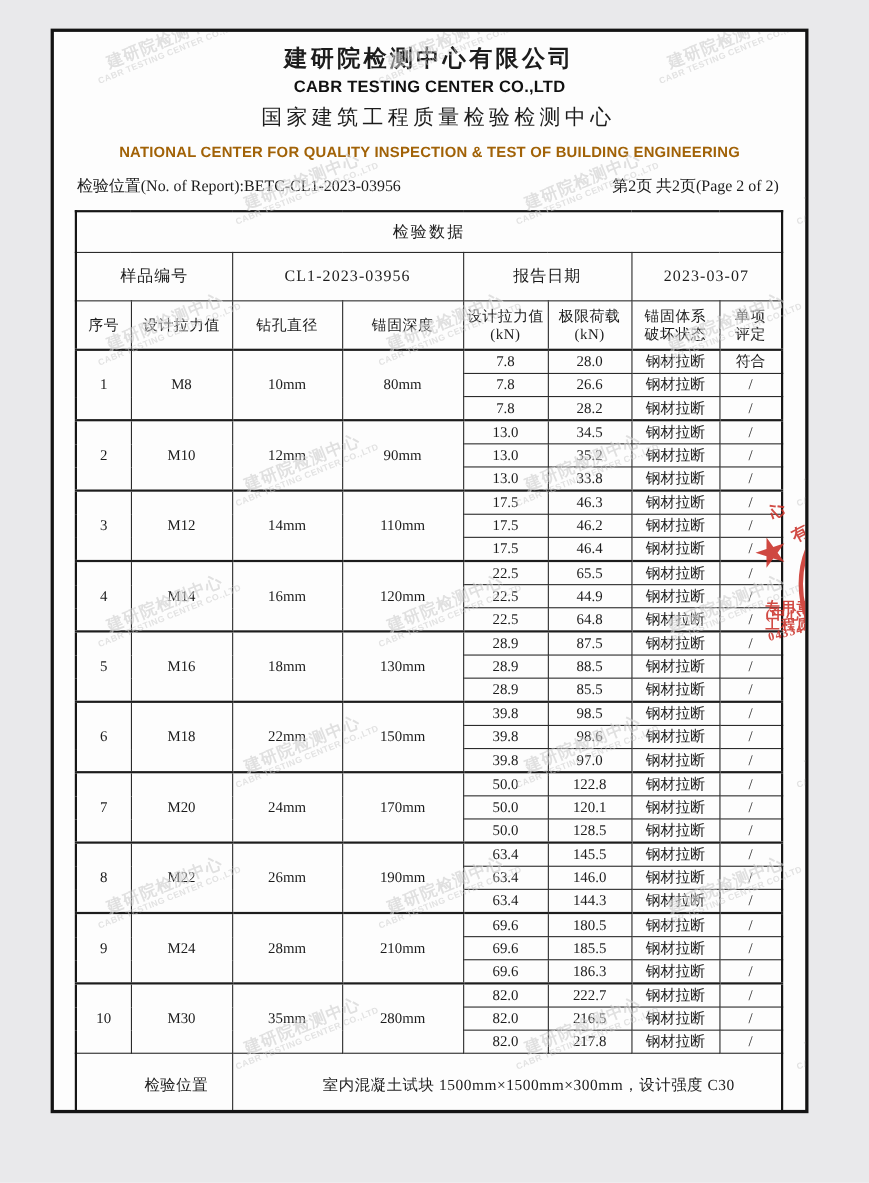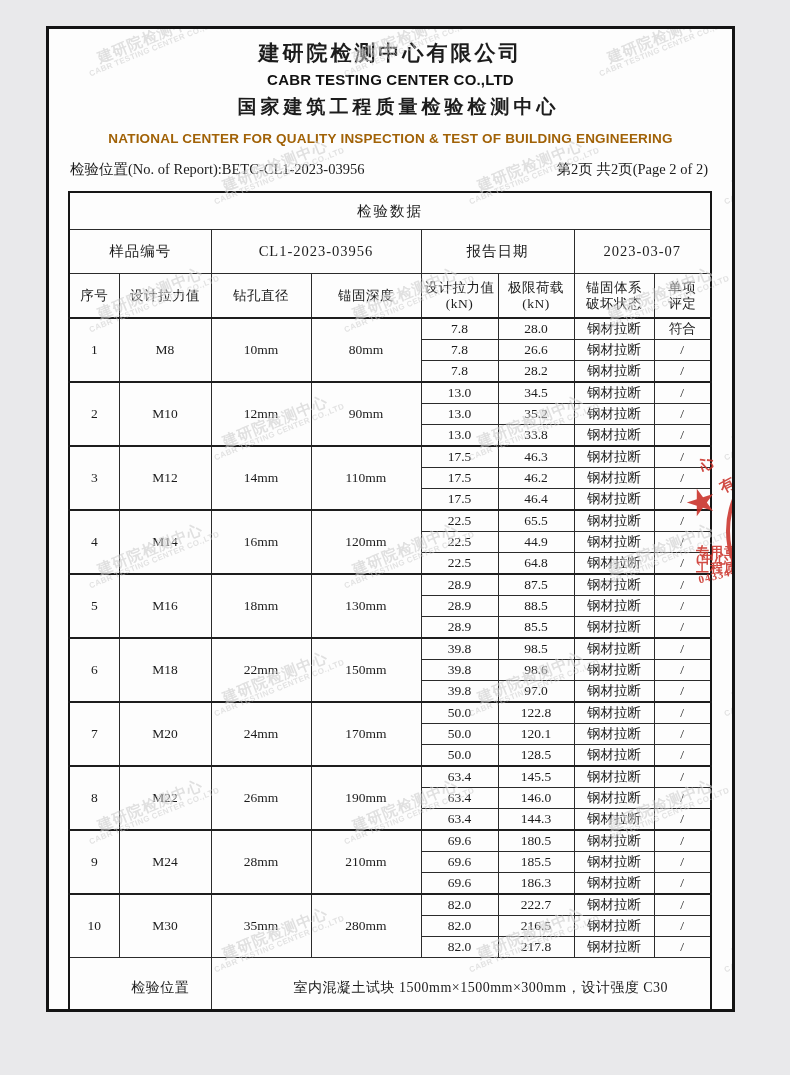--- a/index.html
+++ b/index.html
@@ -11,21 +11,21 @@
   .wm-layer{position:absolute;left:0;top:0;width:100%;height:100%;pointer-events:none;z-index:3;}
   .wm-tile{position:absolute;width:185px;transform:rotate(-22deg);opacity:.55;text-align:center;line-height:1.05;}
   .wm-cn{font-family:"Liberation Sans","DejaVu Sans",sans-serif;font-weight:bold;font-size:15px;
          color:#c9c9c9;letter-spacing:1px;text-shadow:1px 1px 0 #ffffff;}
   .wm-en{font-family:"Liberation Sans","DejaVu Sans",sans-serif;font-weight:bold;font-size:8px;
          color:#cdcdcd;letter-spacing:.4px;}
   
   .hdr{position:relative;z-index:2;text-align:center;}
   .h-cn{margin-top:10px;font-size:21px;font-weight:600;letter-spacing:3px;}
   .h-en{margin-top:4px;font-family:"Liberation Sans","DejaVu Sans",sans-serif;font-weight:bold;font-size:15px;letter-spacing:.2px;color:#111;}
-  .h-cn2{margin-top:6px;font-size:19px;font-weight:700;letter-spacing:4px;margin-left:16px;}
+  .h-cn2{margin-top:6px;font-size:19px;font-weight:400;letter-spacing:4px;margin-left:16px;}
   .h-en2{margin-top:11px;font-family:"Liberation Sans","DejaVu Sans",sans-serif;font-weight:bold;font-size:13.5px;letter-spacing:.2px;color:#a16207;}
   .report-line{display:flex;justify-content:space-between;margin:14px 24px 0 21px;font-size:14.5px;font-weight:500;}
   
   table.data{position:relative;z-index:2;border-collapse:collapse;table-layout:fixed;width:642px;
              margin:12px 0 0 19px;border:2px solid #161616;background:transparent;}
   table.data td,table.data th{border:1px solid #2b2b2b;text-align:center;vertical-align:middle;
              padding:0;font-size:13.5px;font-weight:normal;line-height:1.15;background:transparent;}
   td.pink,th.pink{background:#f9dbd5;}
   tr.rt  td{height:36px;font-size:14.5px;letter-spacing:2px;}
   tr.ri  td{height:43px;font-size:14.5px;letter-spacing:1px;}

